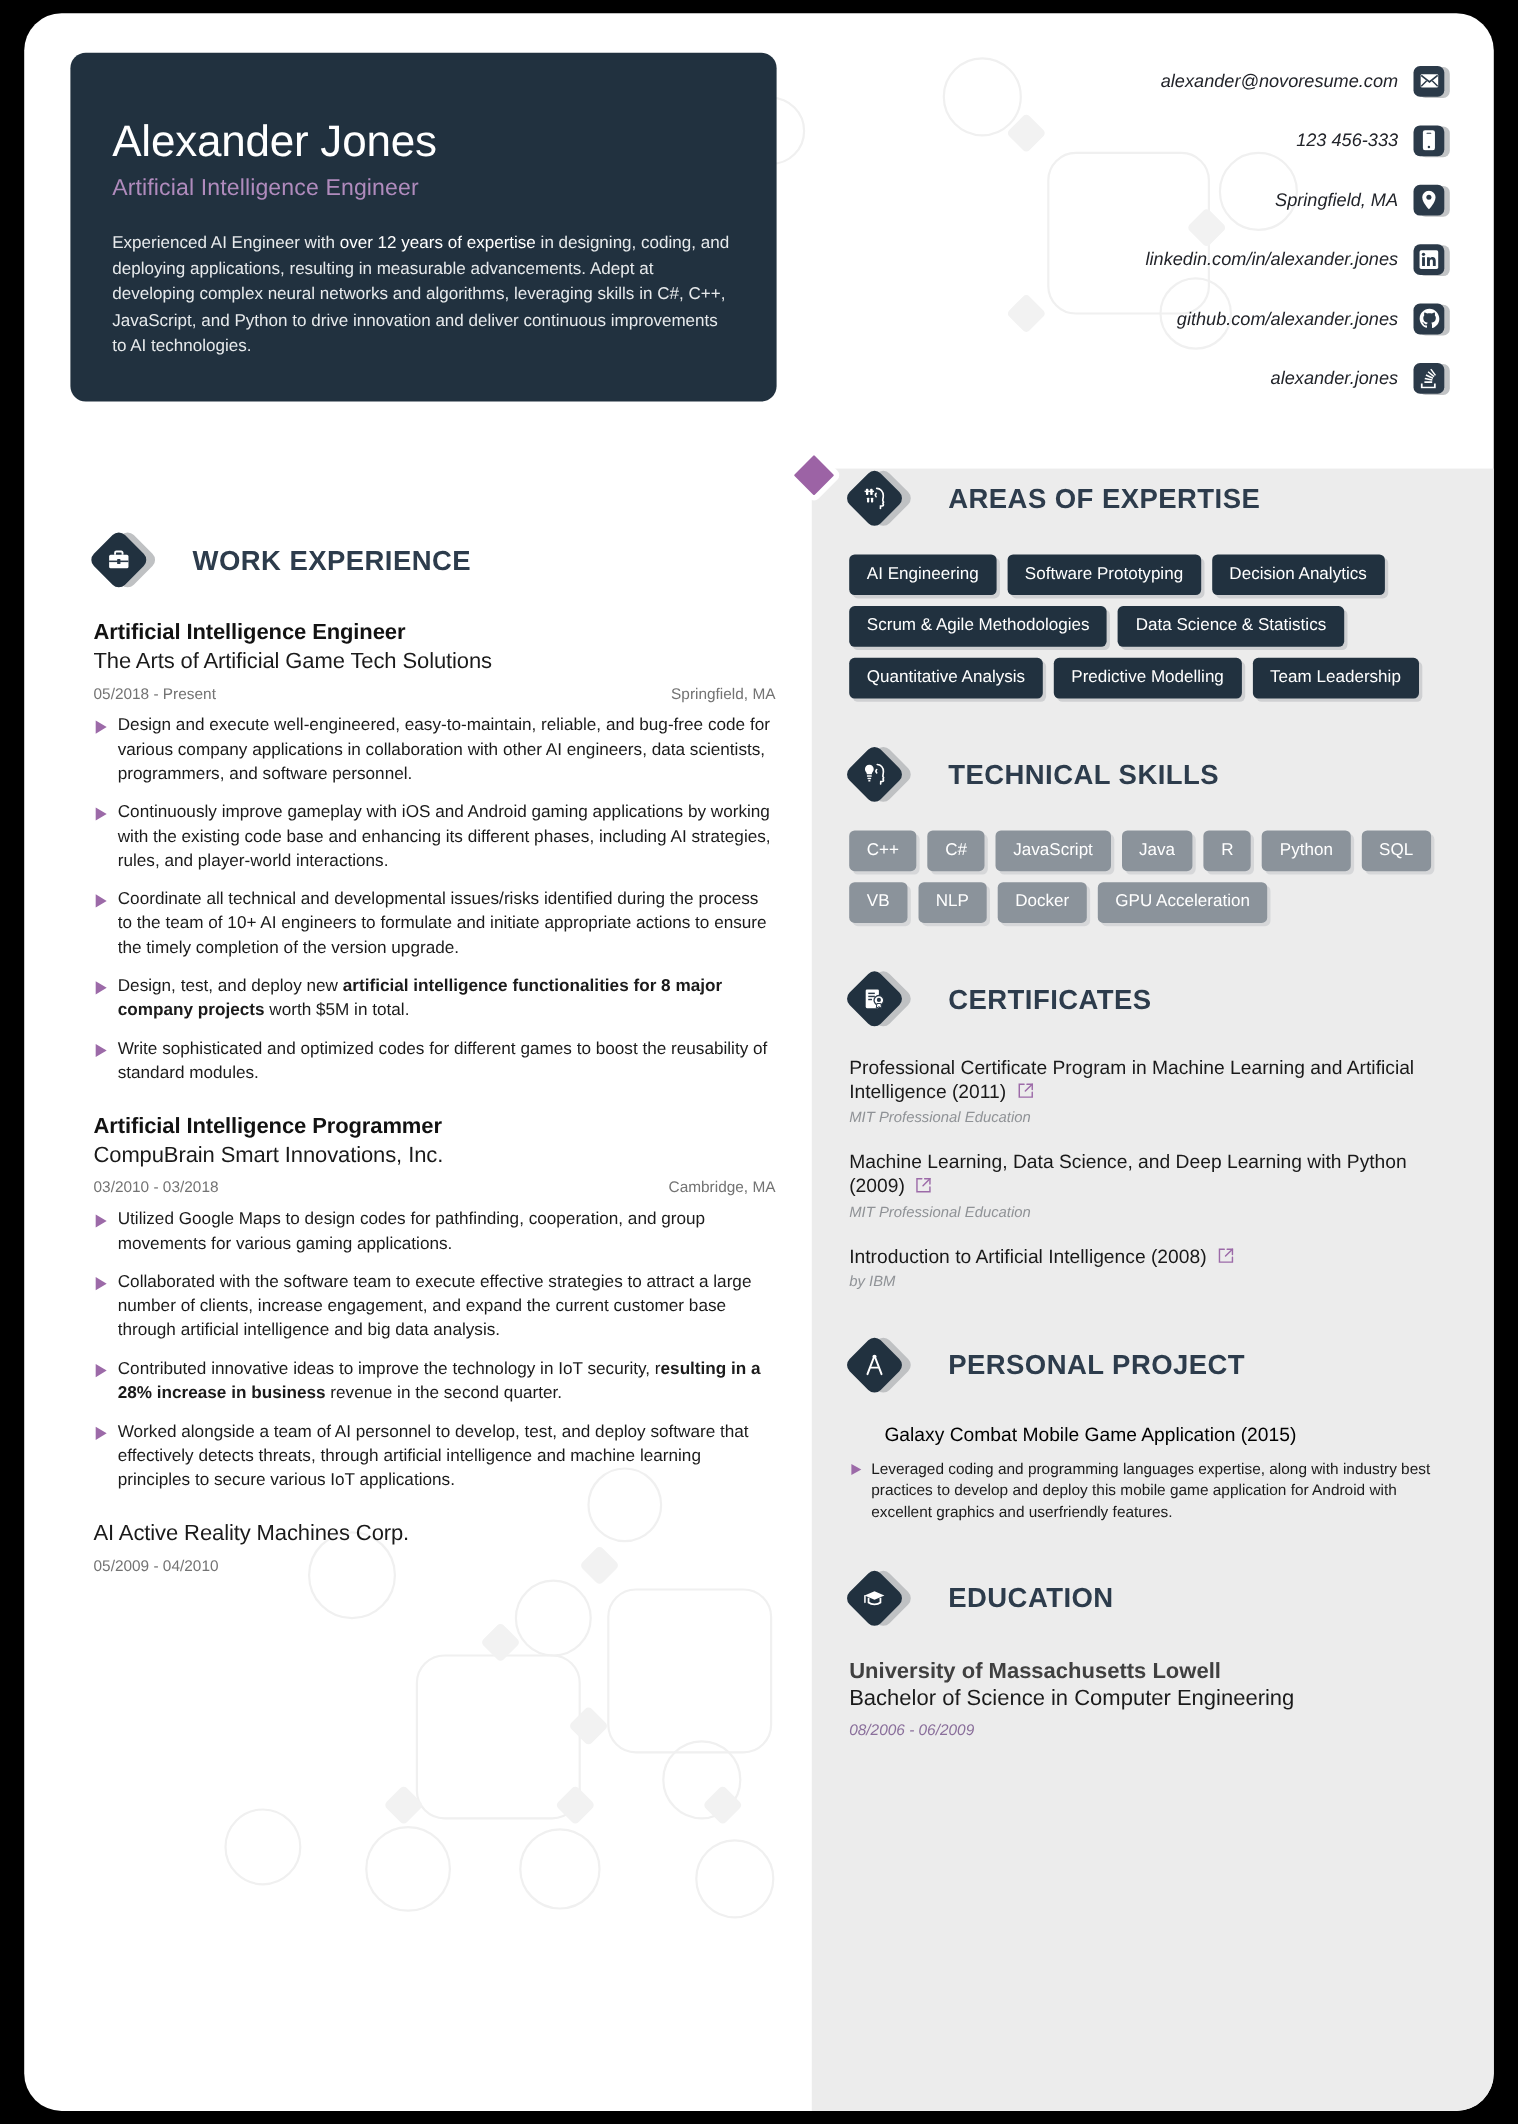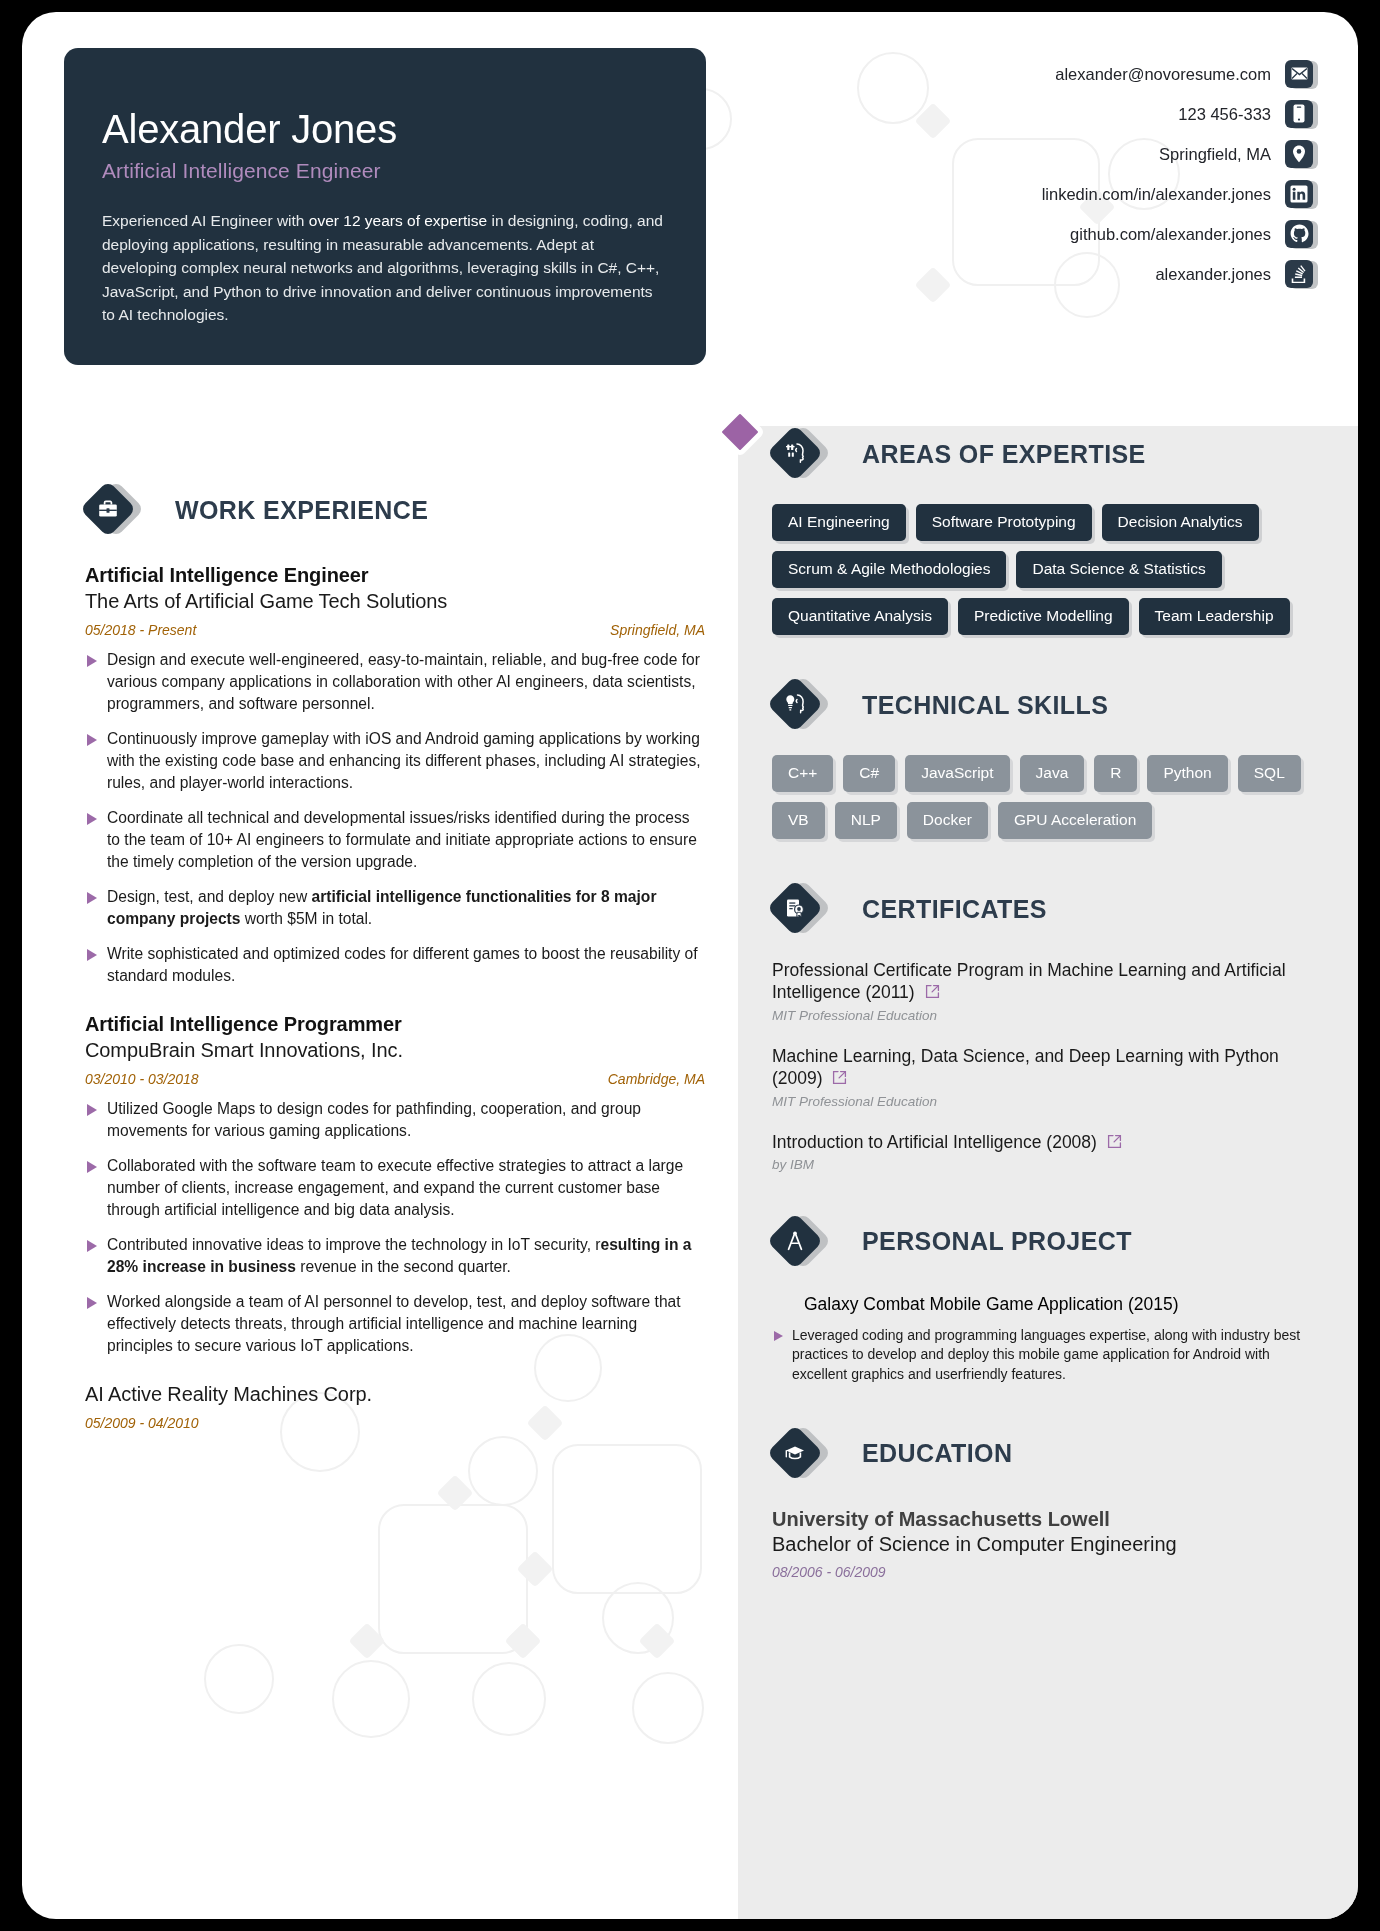--- a/index.html
+++ b/index.html
@@ -80,21 +80,22 @@
   }
 
   
   .contact {
     position: absolute;
     right: 40px; top: 46px;
     width: 560px;
     z-index: 4;
     display: flex;
     flex-direction: column;
-    gap: 8px;
+    gap: 22px;
+    font-style: italic;
   }
   .crow {
     display: flex;
     align-items: center;
     justify-content: flex-end;
     gap: 14px;
     height: 32px;
   }
   .crow .ctext {
     color: #22242a;
@@ -192,23 +193,22 @@
     font-size: 20px;
     font-weight: 400;
     color: #1a1a1a;
     margin-top: 3px;
     letter-spacing: -0.1px;
   }
   .job-meta {
     display: flex;
     justify-content: space-between;
     margin-top: 9px;
-    color: #a16207;
+    color: #737373;
     font-size: 14px;
-    font-style: italic;
   }
   ul.bullets { list-style: none; margin-top: 11px; }
   ul.bullets li {
     position: relative;
     padding-left: 22px;
     margin-bottom: 13px;
     font-size: 15.6px;
     line-height: 1.41;
     color: #1b1b1b;
   }

